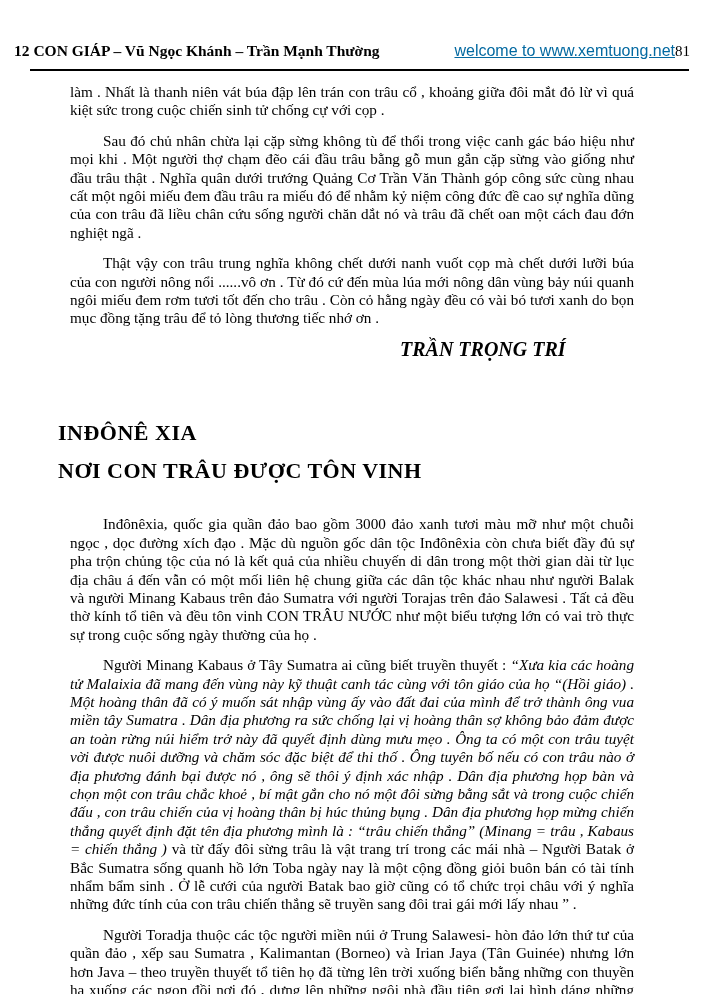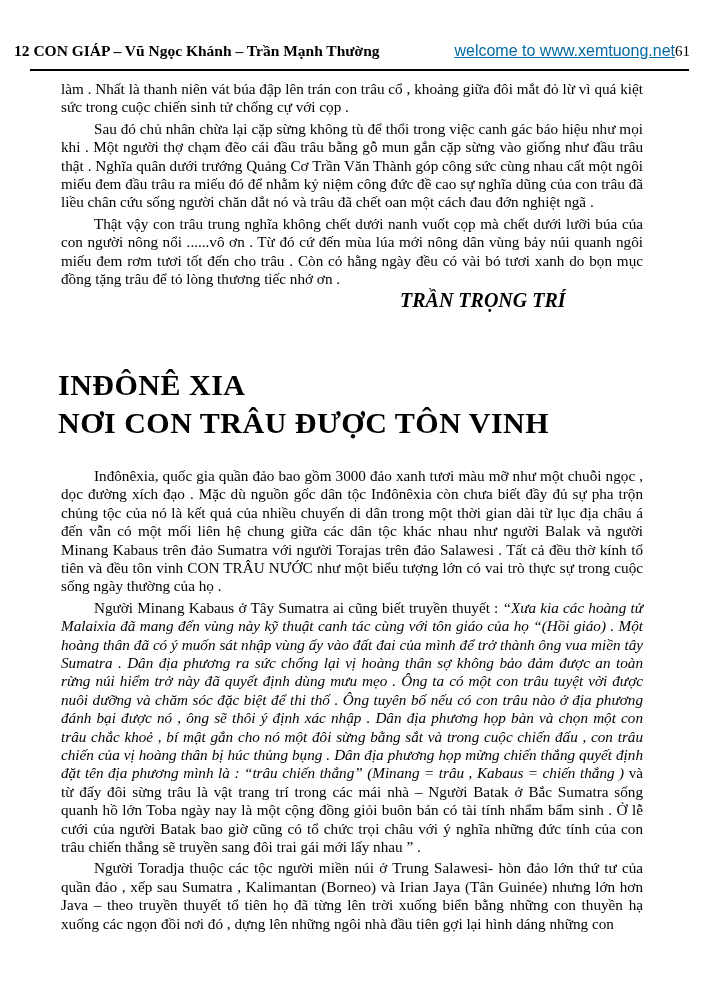--- a/index.html
+++ b/index.html
@@ -47,54 +47,54 @@
     margin: 9px 13px 0 30px;
   }
   .content {
     margin: 9px 56px 0 58px;
     font-family: "Liberation Serif", serif;
     font-size: 15.2px;
     line-height: 18.4px;
     text-align: justify;
   }
   .content p {
-    margin: 3px;
+    margin: 12px;
     text-indent: 33px;
   }
   .content p.no-indent {
     text-indent: 0;
   }
   .signature {
     margin-left: 342px;
     font-weight: bold;
     font-style: italic;
     font-size: 20px;
     line-height: 18.4px;
   }
   .heading {
     margin: 56px 0 25px 0;
     text-align: left;
   }
   .heading div {
     font-weight: bold;
-    font-size: 30px;
+    font-size: 22px;
     line-height: 38px;
     letter-spacing: 0.5px;
   }
   .italic { font-style: italic; font-family: Liberation Serif, serif; }
 </style>
 </head>
 <body>
 
 <div class="page">
 
   <div class="header">
     <span class="header-title">12 CON GIÁP – Vũ Ngọc Khánh – Trần Mạnh Thường</span>
     <span class="header-right">
-      <span class="header-link">welcome to www.xemtuong.net</span><span class="page-num">61</span>
+      <span class="header-link">welcome to www.xemtuong.net</span><span class="page-num">81</span>
     </span>
   </div>
 
   <hr class="rule">
 
   <div class="content">
 
     <p class="no-indent">làm . Nhất là thanh niên vát búa đập lên trán con trâu cổ , khoảng giữa đôi mắt đỏ lừ vì quá kiệt sức trong cuộc chiến sinh tử chống cự với cọp .</p>
 
     <p>Sau đó chủ nhân chừa lại cặp sừng không tù để thổi trong việc canh gác báo hiệu như mọi khi . Một người thợ chạm đẽo cái đầu trâu bằng gỗ mun gắn cặp sừng vào giống như đầu trâu thật . Nghĩa quân dưới trướng Quảng Cơ Trần Văn Thành góp công sức cùng nhau cất một ngôi miếu đem đầu trâu ra miếu đó để nhằm kỷ niệm công đức đề cao sự nghĩa dũng của con trâu đã liều chân cứu sống người chăn dắt nó và trâu đã chết oan một cách đau đớn nghiệt ngã .</p>

